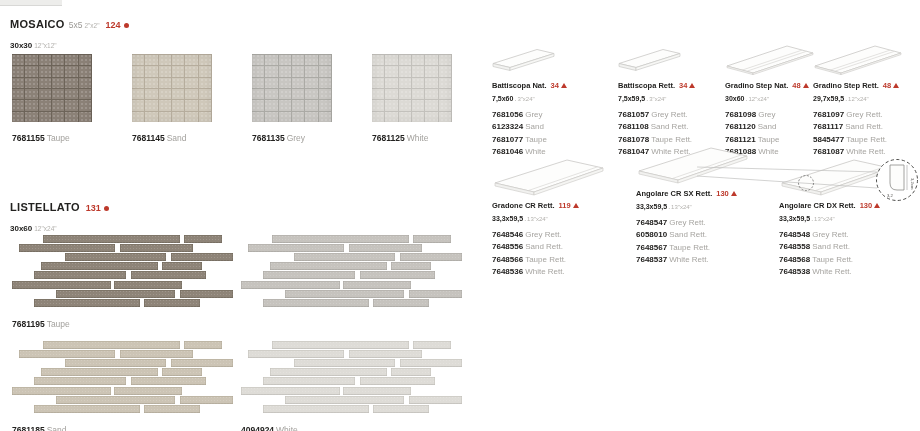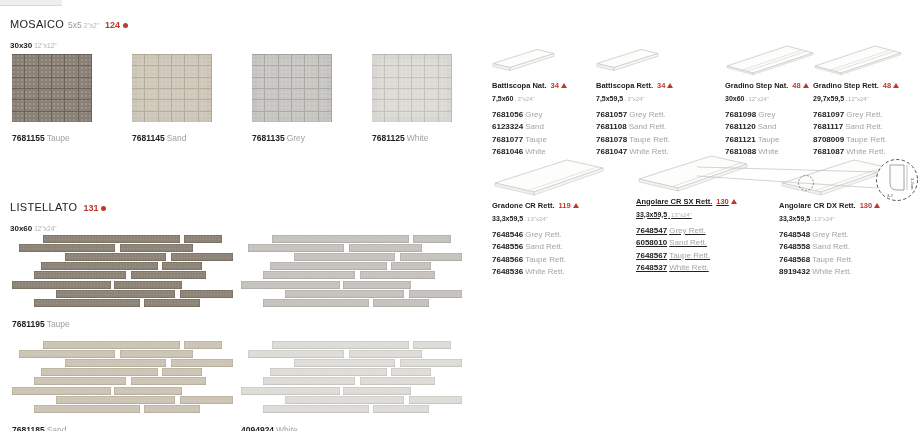--- a/index.html
+++ b/index.html
@@ -2,21 +2,21 @@
 <html><head>
 <meta charset="utf-8">
 <style>
   html,body{margin:0;padding:0;background:#fff;}
   .page{position:relative;width:920px;height:431px;background:#ffffff;overflow:hidden;
         font-family:"Liberation Sans","DejaVu Sans",sans-serif;color:#232220;}
   .edge-frag{position:absolute;left:0;top:0;width:62px;height:5px;background:#ededeb;border-bottom:1px solid #d8d8d6;}
 
   
   .sec-head{position:absolute;white-space:nowrap;}
-  .sec-title{font-size:11px;font-weight:normal;letter-spacing:.3px;color:#232220;}
+  .sec-title{font-size:11px;font-weight:bold;letter-spacing:.3px;color:#232220;}
   .sec-size{font-size:8.5px;color:#9a9894;margin-left:4px;}
   .sec-size-in{font-size:6.5px;color:#b3b1ad;margin-left:2px;}
   .sec-price{font-size:9px;font-weight:bold;color:#bd392b;margin-left:6px;}
   .dot-icon{display:inline-block;width:5px;height:5px;border-radius:50%;background:#bd392b;margin-left:3px;}
   .sec-line2{margin-top:2px;}
   .fmt{font-size:8px;font-weight:bold;color:#232220;}
   .fmt-in{font-size:6.5px;color:#b3b1ad;margin-left:2px;}
 
   
   .mosaic-tile,.listello-tile{position:absolute;margin:4px;}
@@ -200,21 +200,21 @@
           <div class="code-row">
     <b class="code">6123324</b><span class="finish">Sand</span>
   </div>
           <div class="code-row">
     <b class="code">7681077</b><span class="finish">Taupe</span>
   </div>
           <div class="code-row">
     <b class="code">7681046</b><span class="finish">White</span>
   </div>
         </div>
-  </div><div class="trim-col" style="left: 596px; top: 42px;">
+  </div><div class="trim-col" style="left: 618px; top: 42px;">
     <div class="trim-img" style="height: 34px;">
           <svg width="64" height="30" viewBox="0 0 64 30">
             <polygon points="1,17.5 45,3.5 62,7.5 18,21.5" stroke="#c9c8c5" fill="#fdfdfc" stroke-width="0.8"></polygon>
             <polygon points="1,17.5 18,21.5 18,24.5 1,20.5" fill="#f2f2f0" stroke="#c9c8c5" stroke-width="0.7"></polygon>
             <polygon points="18,21.5 62,7.5 62,10.3 18,24.3" fill="#f7f7f5" stroke="#c9c8c5" stroke-width="0.7"></polygon>
           </svg>
         </div>
     <div class="trim-head">
       <b class="t-title">Battiscopa Rett.</b><span class="t-price">34</span><span class="tri-icon"></span>
     </div>
@@ -282,21 +282,21 @@
       <b class="t-size-cm">29,7x59,5</b><span class="t-dot">.</span><span class="t-size-in">12"x24"</span>
     </div>
     <div class="trim-codes">
           <div class="code-row">
     <b class="code">7681097</b><span class="finish">Grey Rett.</span>
   </div>
           <div class="code-row">
     <b class="code">7681117</b><span class="finish">Sand Rett.</span>
   </div>
           <div class="code-row">
-    <b class="code">8708009</b><span class="finish">Taupe Rett.</span>
+    <b class="code">5845477</b><span class="finish">Taupe Rett.</span>
   </div>
           <div class="code-row">
     <b class="code">7681087</b><span class="finish">White Rett.</span>
   </div>
         </div>
   </div></div>
   <div id="trims-row2" style="display:contents"><div class="trim-col" style="left: 492px; top: 156px;">
     <div class="trim-img" style="height: 40px;">
           <svg width="114" height="40" viewBox="0 0 114 40">
             <polygon points="3,27 75,4 111,12 42,36" stroke="#c9c8c5" fill="#fdfdfc" stroke-width="0.8"></polygon>
@@ -318,21 +318,21 @@
           <div class="code-row">
     <b class="code">7648556</b><span class="finish">Sand Rett.</span>
   </div>
           <div class="code-row">
     <b class="code">7648566</b><span class="finish">Taupe Rett.</span>
   </div>
           <div class="code-row">
     <b class="code">7648536</b><span class="finish">White Rett.</span>
   </div>
         </div>
-  </div><div class="trim-col" style="left: 636px; top: 152px; text-decoration: underline;">
+  </div><div class="trim-col" style="left: 636px; top: 144px;">
     <div class="trim-img" style="height: 40px;">
           <svg width="114" height="40" viewBox="0 0 114 40">
             <polygon points="3,27 75,4 111,12 42,36" stroke="#c9c8c5" fill="#fdfdfc" stroke-width="0.8"></polygon>
             <line x1="105.6" y1="10.8" x2="36.2" y2="34.6" stroke="#dcdbd8" stroke-width="0.8"></line>
             <polygon points="3,27 42,36 42,39 3,30" fill="#f1f1ef" stroke="#c9c8c5" stroke-width="0.6"></polygon>
             <polygon points="42,36 111,12 111,15 42,39" fill="#f5f5f3" stroke="#c9c8c5" stroke-width="0.6"></polygon>
           </svg>
         </div>
     <div class="trim-head">
       <b class="t-title">Angolare CR SX Rett.</b><span class="t-price">130</span><span class="tri-icon"></span>
@@ -373,21 +373,21 @@
           <div class="code-row">
     <b class="code">7648548</b><span class="finish">Grey Rett.</span>
   </div>
           <div class="code-row">
     <b class="code">7648558</b><span class="finish">Sand Rett.</span>
   </div>
           <div class="code-row">
     <b class="code">7648568</b><span class="finish">Taupe Rett.</span>
   </div>
           <div class="code-row">
-    <b class="code">8919432</b><span class="finish">White Rett.</span>
+    <b class="code">7648538</b><span class="finish">White Rett.</span>
   </div>
         </div>
   </div></div>
 
   
   <svg class="callout-overlay" viewBox="0 0 225 48">
     <line x1="2" y1="10" x2="182" y2="15" stroke="#c0c0be" stroke-width="0.7"></line>
     <line x1="2" y1="19" x2="182" y2="31" stroke="#c0c0be" stroke-width="0.7"></line>
     <circle cx="111" cy="26" r="7.5" fill="none" stroke="#6b6b69" stroke-width="0.8" stroke-dasharray="2,1.6"></circle>
     <circle cx="202" cy="23" r="20.5" fill="#ffffff" stroke="#3a3a38" stroke-width="0.9" stroke-dasharray="3.2,2.4"></circle>

